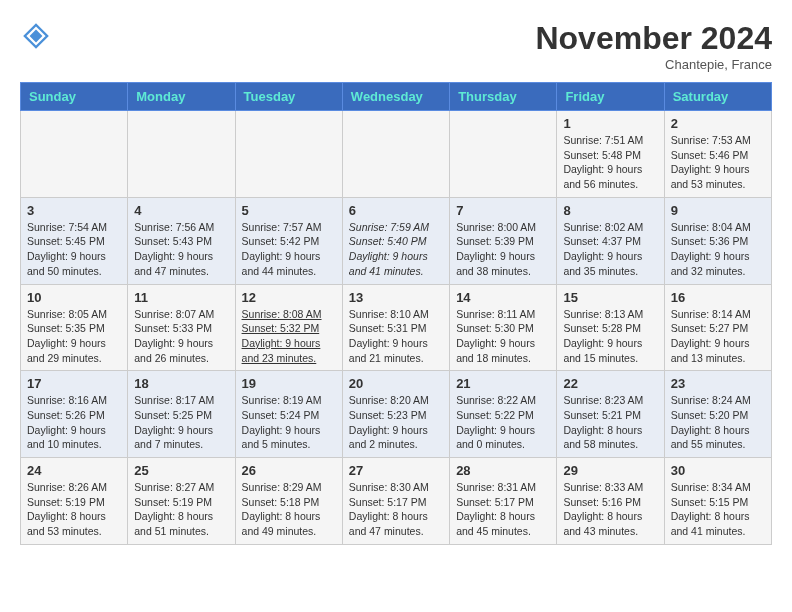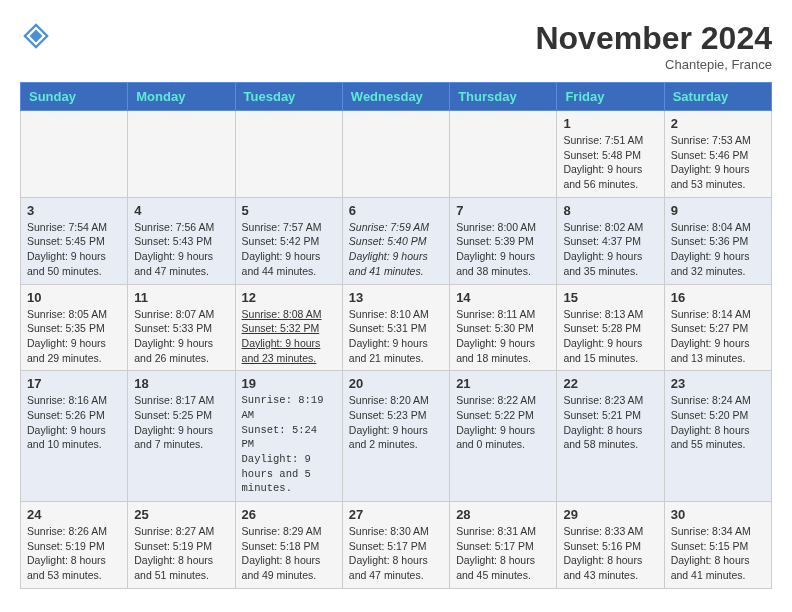--- a/index.html
+++ b/index.html
@@ -231,21 +231,21 @@
 Daylight: 9 hours and 10 minutes.</div>
         </td>
         <td>
           <span class="day-num">18</span>
           <div class="day-info" style="white-space: pre-line;">Sunrise: 8:17 AM
 Sunset: 5:25 PM
 Daylight: 9 hours and 7 minutes.</div>
         </td>
         <td>
           <span class="day-num">19</span>
-          <div class="day-info" style="white-space: pre-line; font-family: Liberation Mono, monospace;">Sunrise: 8:19 AM
+          <div class="day-info" style="white-space: pre-line;">Sunrise: 8:19 AM
 Sunset: 5:24 PM
 Daylight: 9 hours and 5 minutes.</div>
         </td>
         <td>
           <span class="day-num">20</span>
           <div class="day-info" style="white-space: pre-line;">Sunrise: 8:20 AM
 Sunset: 5:23 PM
 Daylight: 9 hours and 2 minutes.</div>
         </td>
         <td>

